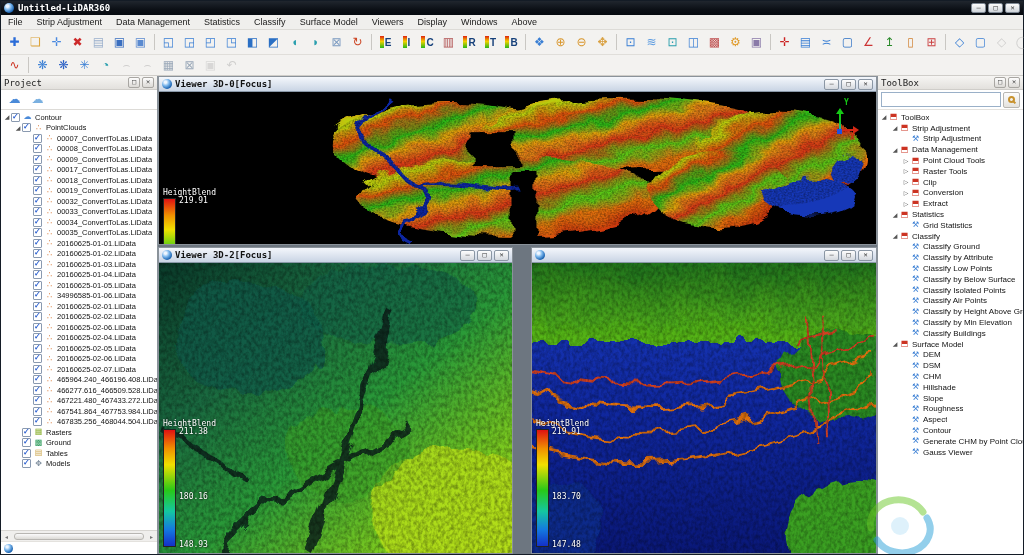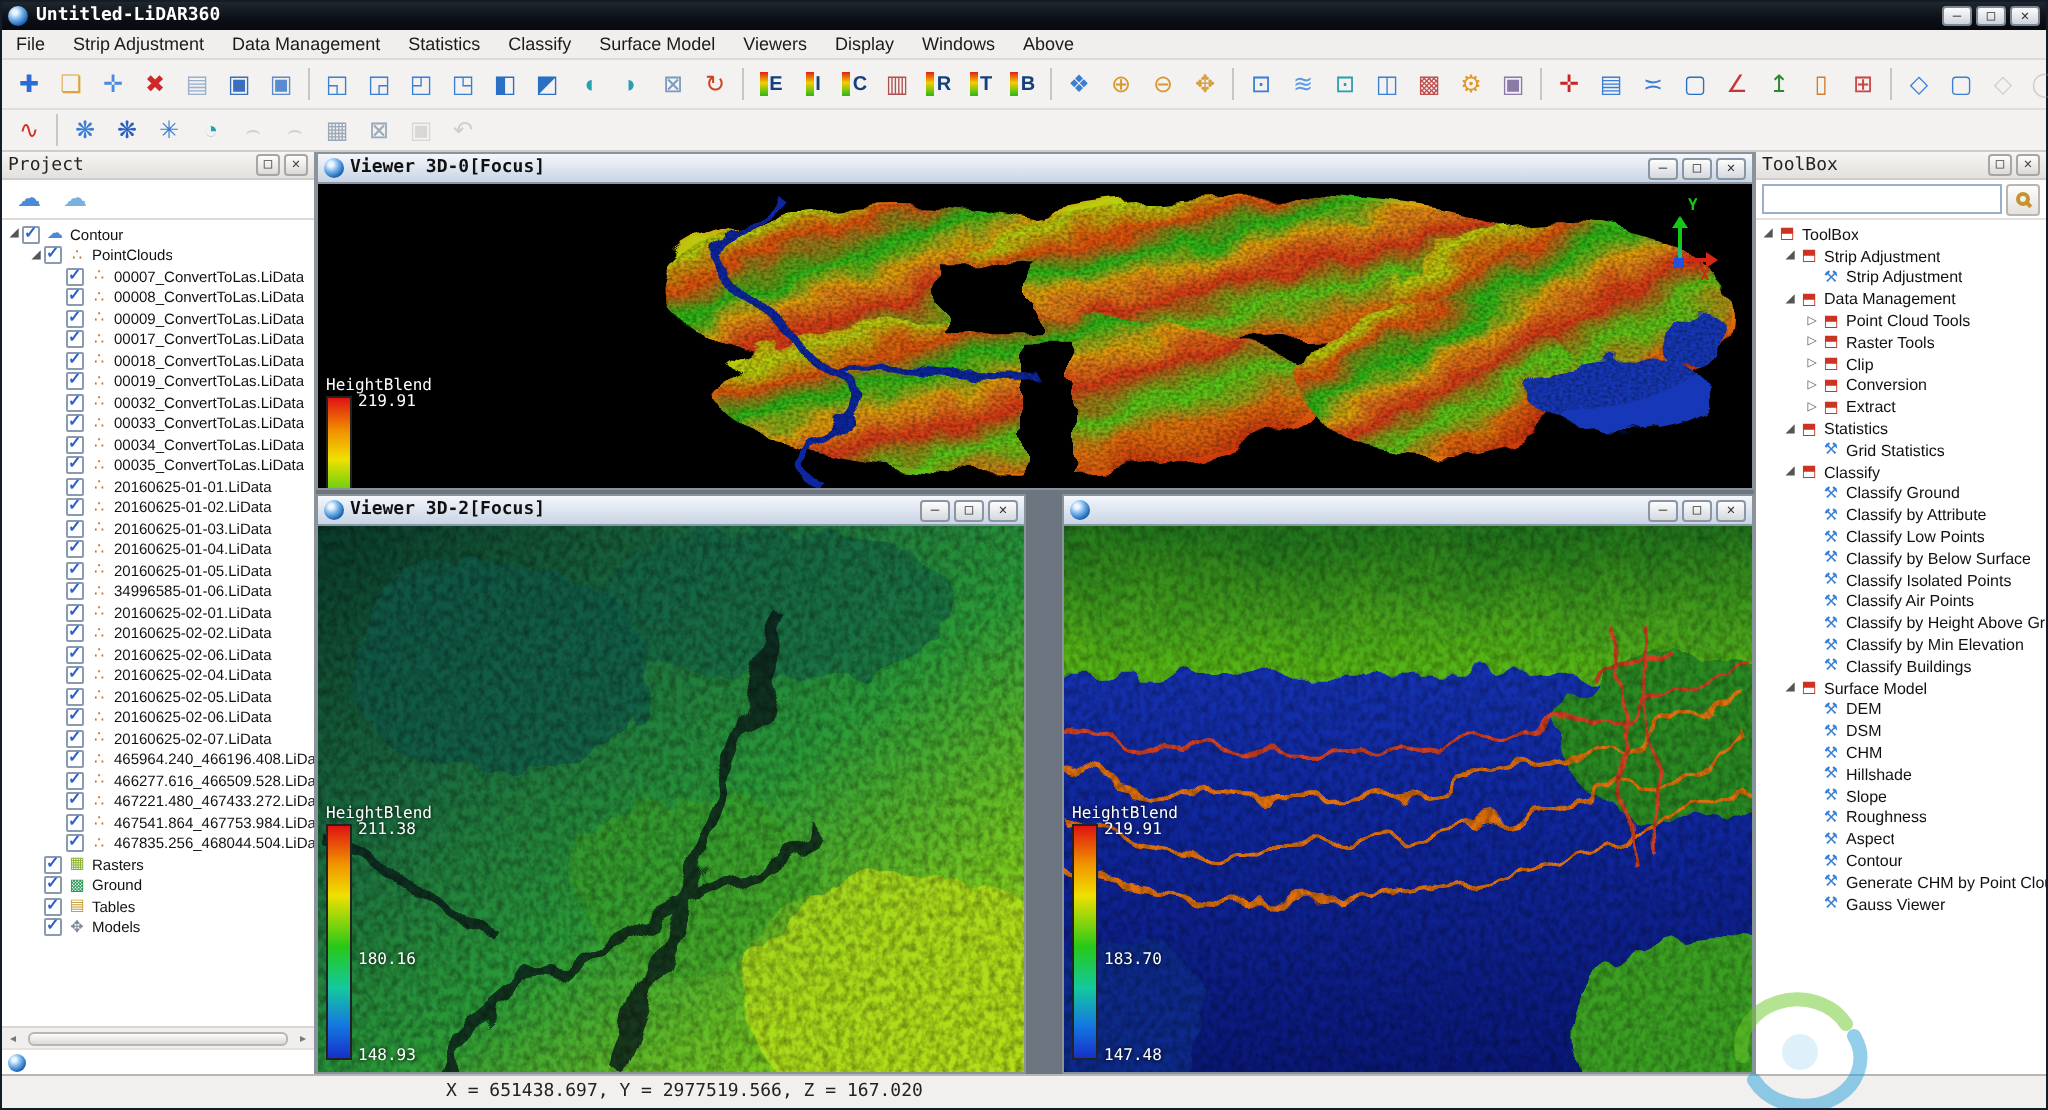--- a/index.html
+++ b/index.html
@@ -838,22 +838,19 @@
           </div>
           <div class="trow" style="padding-left: 24px;">
             <span class="exp"></span>
             <span class="ti ti-tool">⚒</span>
             <span class="tlb">Gauss Viewer</span>
           </div>
         </div>
     </div>
   </div>
 
-  <div class="statusbar">
-    <span class="coords">X = 651438.697, Y = 2977519.566, Z = 167.020</span>
-  </div>
 
   <svg class="wm" viewBox="0 0 78 66">
     <path d="M10,40 A28,24 0 0 1 62,24" fill="none" stroke="#6ac828" stroke-width="7" stroke-linecap="round"></path>
     <path d="M66,30 A26,22 0 0 1 16,52" fill="none" stroke="#28a0d8" stroke-width="7" stroke-linecap="round"></path>
     <circle cx="39" cy="38" r="9" fill="#bde4f8"></circle>
   </svg>
 </div>
 
 </body></html>

